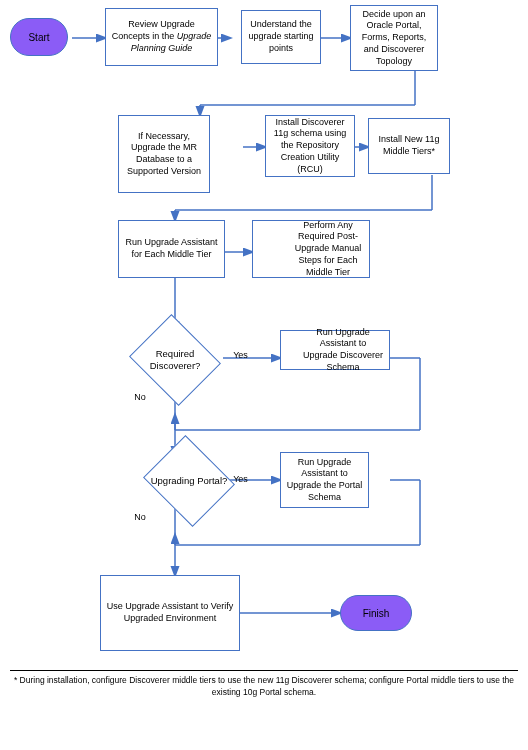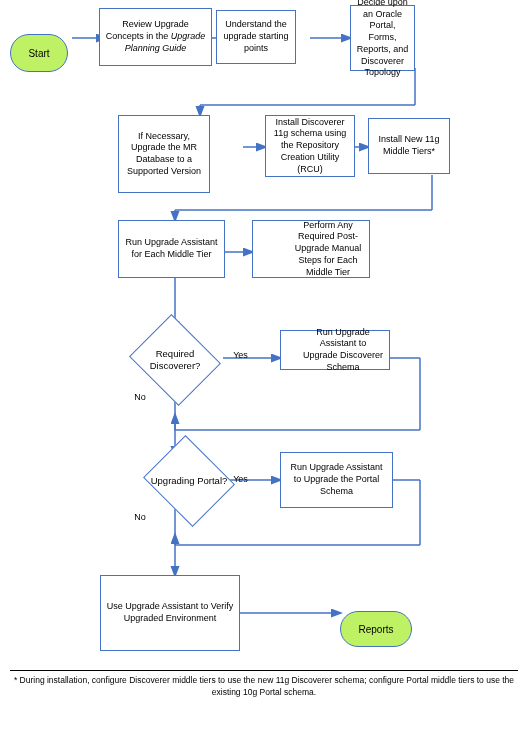--- a/index.html
+++ b/index.html
@@ -42,24 +42,23 @@
     }
 
     .box {
       border: 1px solid #4472C4;
       background: #fff;
       padding: 4px 5px;
     }
 
     .rounded-box {
       border: 1px solid #4472C4;
-      background: #bef264;
+      background: #8b5cf6;
       border-radius: 20px;
       padding: 4px 10px;
-      margin-top: 16px;
     }
 
     .diamond-container {
       position: absolute;
       z-index: 2;
       display: flex;
       align-items: center;
       justify-content: center;
     }
 
@@ -147,29 +146,29 @@
 
     <line x1="175" y1="555" x2="175" y2="575" stroke="#4472C4" stroke-width="1.5" marker-end="url(#arrow)"></line>
 
     <line x1="240" y1="613" x2="340" y2="613" stroke="#4472C4" stroke-width="1.5" marker-end="url(#arrow)"></line>
   </svg>
 
   <div class="node rounded-box" style="left:10px; top:18px; width:58px; height:38px; font-size:10px;">
     <span>Start</span>
   </div>
 
-  <div class="node box" style="left:99px; top:8px; width:113px; height:58px; font-size:9px;">
+  <div class="node box" style="left:105px; top:8px; width:113px; height:58px; font-size:9px;">
     <span>Review Upgrade Concepts in the <em>Upgrade Planning Guide</em></span>
   </div>
 
-  <div class="node box" style="left:216px; top:10px; width:80px; height:54px; font-size:9px;">
+  <div class="node box" style="left:241px; top:10px; width:80px; height:54px; font-size:9px;">
     <span>Understand the upgrade starting points</span>
   </div>
 
-  <div class="node box" style="left:350px; top:5px; width:65px; height:66px; font-size:9px;">
+  <div class="node box" style="left:350px; top:5px; width:88px; height:66px; font-size:9px;">
     <span>Decide upon an Oracle Portal, Forms, Reports, and Discoverer Topology</span>
   </div>
 
   <div class="node box" style="left:118px; top:115px; width:92px; height:78px; font-size:9px;">
     <span>If Necessary, Upgrade the MR Database to a Supported Version</span>
   </div>
 
   <div class="node box" style="left:265px; top:115px; width:90px; height:62px; font-size:9px;">
     <span>Install Discoverer 11g schema using the Repository Creation Utility (RCU)</span>
   </div>
@@ -213,29 +212,29 @@
   </div>
 
   <div class="node" style="left:228px; top:472px; width:25px; height:16px; font-size:9px;">
     <span>Yes</span>
   </div>
 
   <div class="node" style="left:130px; top:510px; width:20px; height:16px; font-size:9px;">
     <span>No</span>
   </div>
 
-  <div class="node box" style="left:280px; top:452px; width:113px; height:56px; font-size:9px;">
+  <div class="node box" style="left:280px; top:452px; width:89px; height:56px; font-size:9px;">
     <span>Run Upgrade Assistant to Upgrade the Portal Schema</span>
   </div>
 
   <div class="node box" style="left:100px; top:575px; width:140px; height:76px; font-size:9px;">
     <span>Use Upgrade Assistant to Verify Upgraded Environment</span>
   </div>
 
   <div class="node rounded-box" style="left:340px; top:595px; width:72px; height:36px; font-size:10px;">
-    <span>Reports</span>
+    <span>Finish</span>
   </div>
 
   <div class="footnote" style="top:670px;">
     <span>* During installation, configure  Discoverer middle tiers to use the new 11g Discoverer schema; configure Portal middle tiers to use the existing 10g Portal schema.</span>
   </div>
 
 </div>
 
 </body></html>

